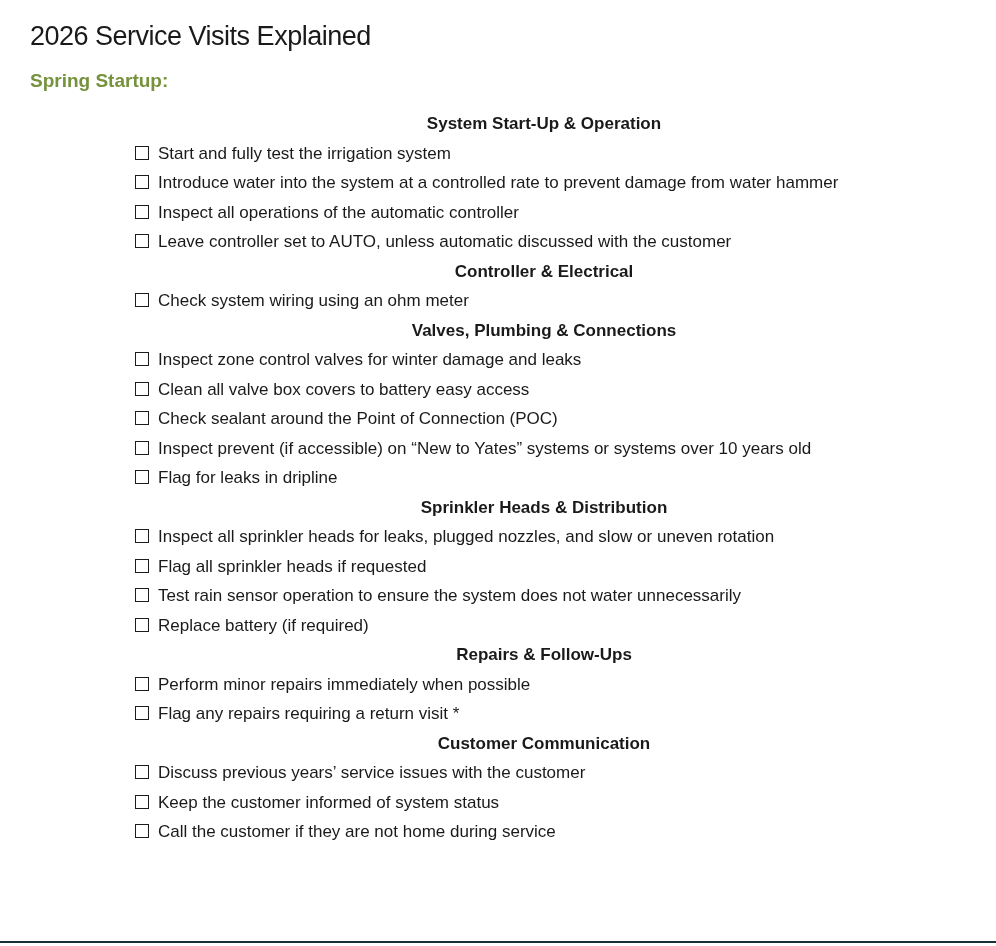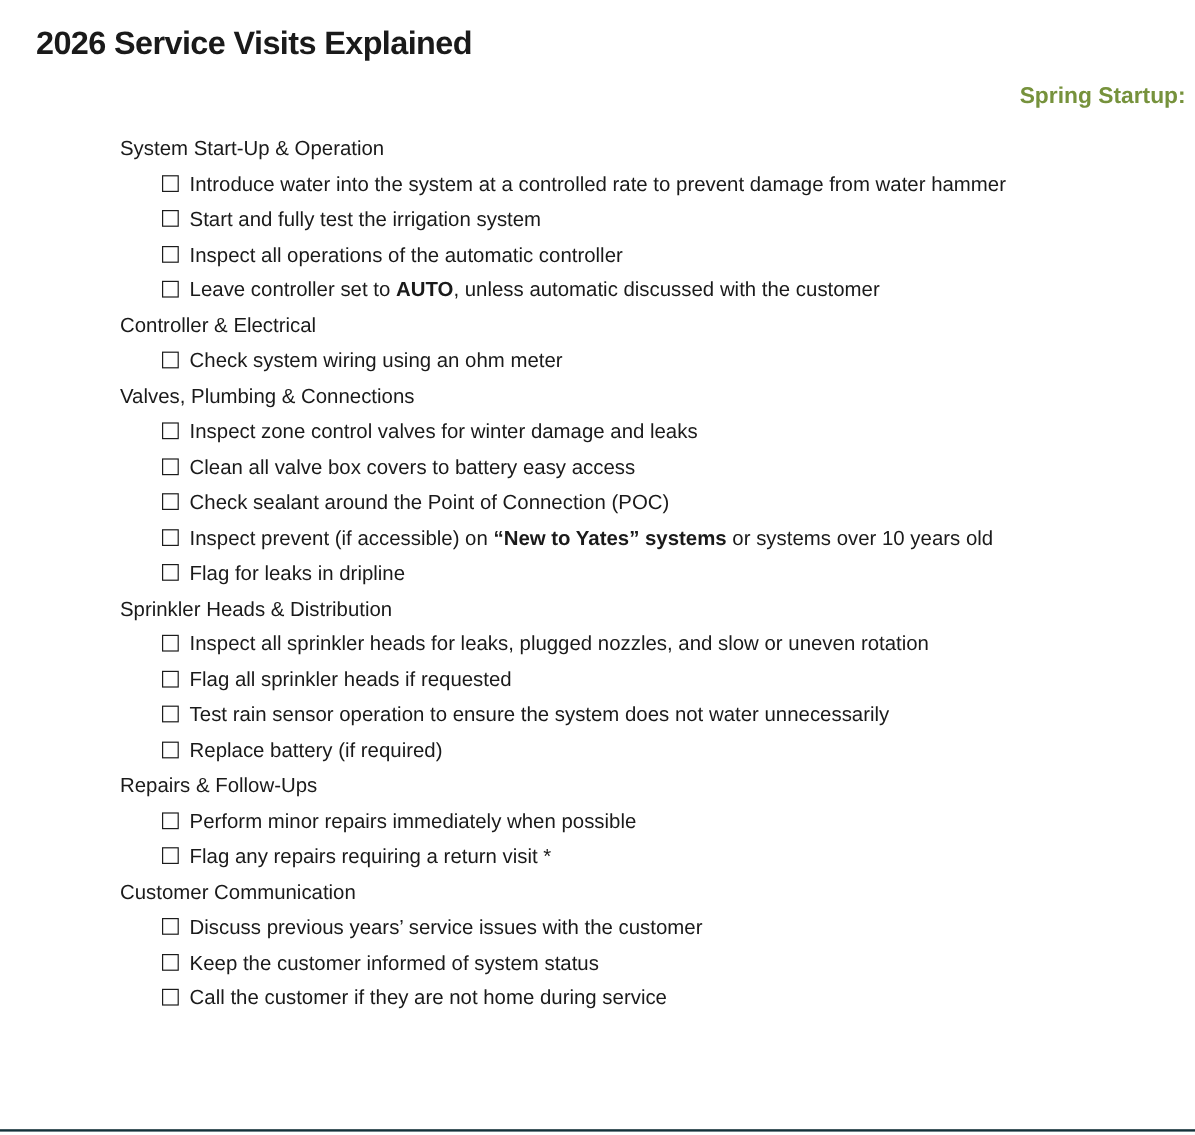--- a/index.html
+++ b/index.html
@@ -10,80 +10,80 @@
     position: relative;
     overflow: hidden;
     font-family: "Liberation Sans", sans-serif;
     color: #1a1a1a;
   }
   .content {
     padding: 20px 8px 0 30px;
   }
   .doc-title {
     font-size: 27px;
-    font-weight: 700;
+    font-weight: 400;
     letter-spacing: -0.5px;
     line-height: 32px;
     margin: 0 0 18px 0;
     color: #1a1a1a;
   }
   .spring-heading {
     font-size: 19px;
     font-weight: 700;
     line-height: 22px;
     margin: 0 0 17px 0;
     color: #76923c;
-    text-align: right;
   }
   .checklist {
     font-size: 17px;
   }
   .section-header {
     padding-left: 70px;
-    font-weight: 400;
+    font-weight: 700;
     line-height: 29.5px;
     height: 29.5px;
     white-space: nowrap;
+    text-align: center;
   }
   .check-item {
     padding-left: 105px;
     line-height: 29.5px;
     height: 29.5px;
     white-space: nowrap;
   }
   .checkbox {
     display: inline-block;
     width: 12px;
     height: 12px;
     border: 1.5px solid #1c1c1c;
     margin-right: 9px;
     vertical-align: -1px;
     background: #ffffff;
     box-sizing: content-box;
   }
-  .bold { font-weight: 700; }
+  .bold { font-weight: 400; }
   .bottom-rule {
     position: absolute;
     left: 0;
     right: 0;
     bottom: 3px;
     height: 2px;
     background: #15313a;
   }
 </style>
 </head>
 <body>
 
 <div class="content">
   <h1 class="doc-title">2026 Service Visits Explained</h1>
   <h2 class="spring-heading" style="color: rgb(118, 146, 60);">Spring Startup:</h2>
   <div class="checklist">
       <div class="section-header">System Start-Up &amp; Operation</div>
+      <div class="check-item"><span class="checkbox"></span><span>Start and fully test the irrigation system</span></div>
       <div class="check-item"><span class="checkbox"></span><span>Introduce water into the system at a controlled rate to prevent damage from water hammer</span></div>
-      <div class="check-item"><span class="checkbox"></span><span>Start and fully test the irrigation system</span></div>
       <div class="check-item"><span class="checkbox"></span><span>Inspect all operations of the automatic controller</span></div>
       <div class="check-item"><span class="checkbox"></span><span>Leave controller set to </span><span class="bold">AUTO</span><span>, unless automatic discussed with the customer</span></div>
       <div class="section-header">Controller &amp; Electrical</div>
       <div class="check-item"><span class="checkbox"></span><span>Check system wiring using an ohm meter</span></div>
       <div class="section-header">Valves, Plumbing &amp; Connections</div>
       <div class="check-item"><span class="checkbox"></span><span>Inspect zone control valves for winter damage and leaks</span></div>
       <div class="check-item"><span class="checkbox"></span><span>Clean all valve box covers to battery easy access</span></div>
       <div class="check-item"><span class="checkbox"></span><span>Check sealant around the Point of Connection (POC)</span></div>
       <div class="check-item"><span class="checkbox"></span><span>Inspect prevent (if accessible) on </span><span class="bold">“New to Yates” systems</span><span> or systems over 10 years old</span></div>
       <div class="check-item"><span class="checkbox"></span><span>Flag for leaks in dripline</span></div>

